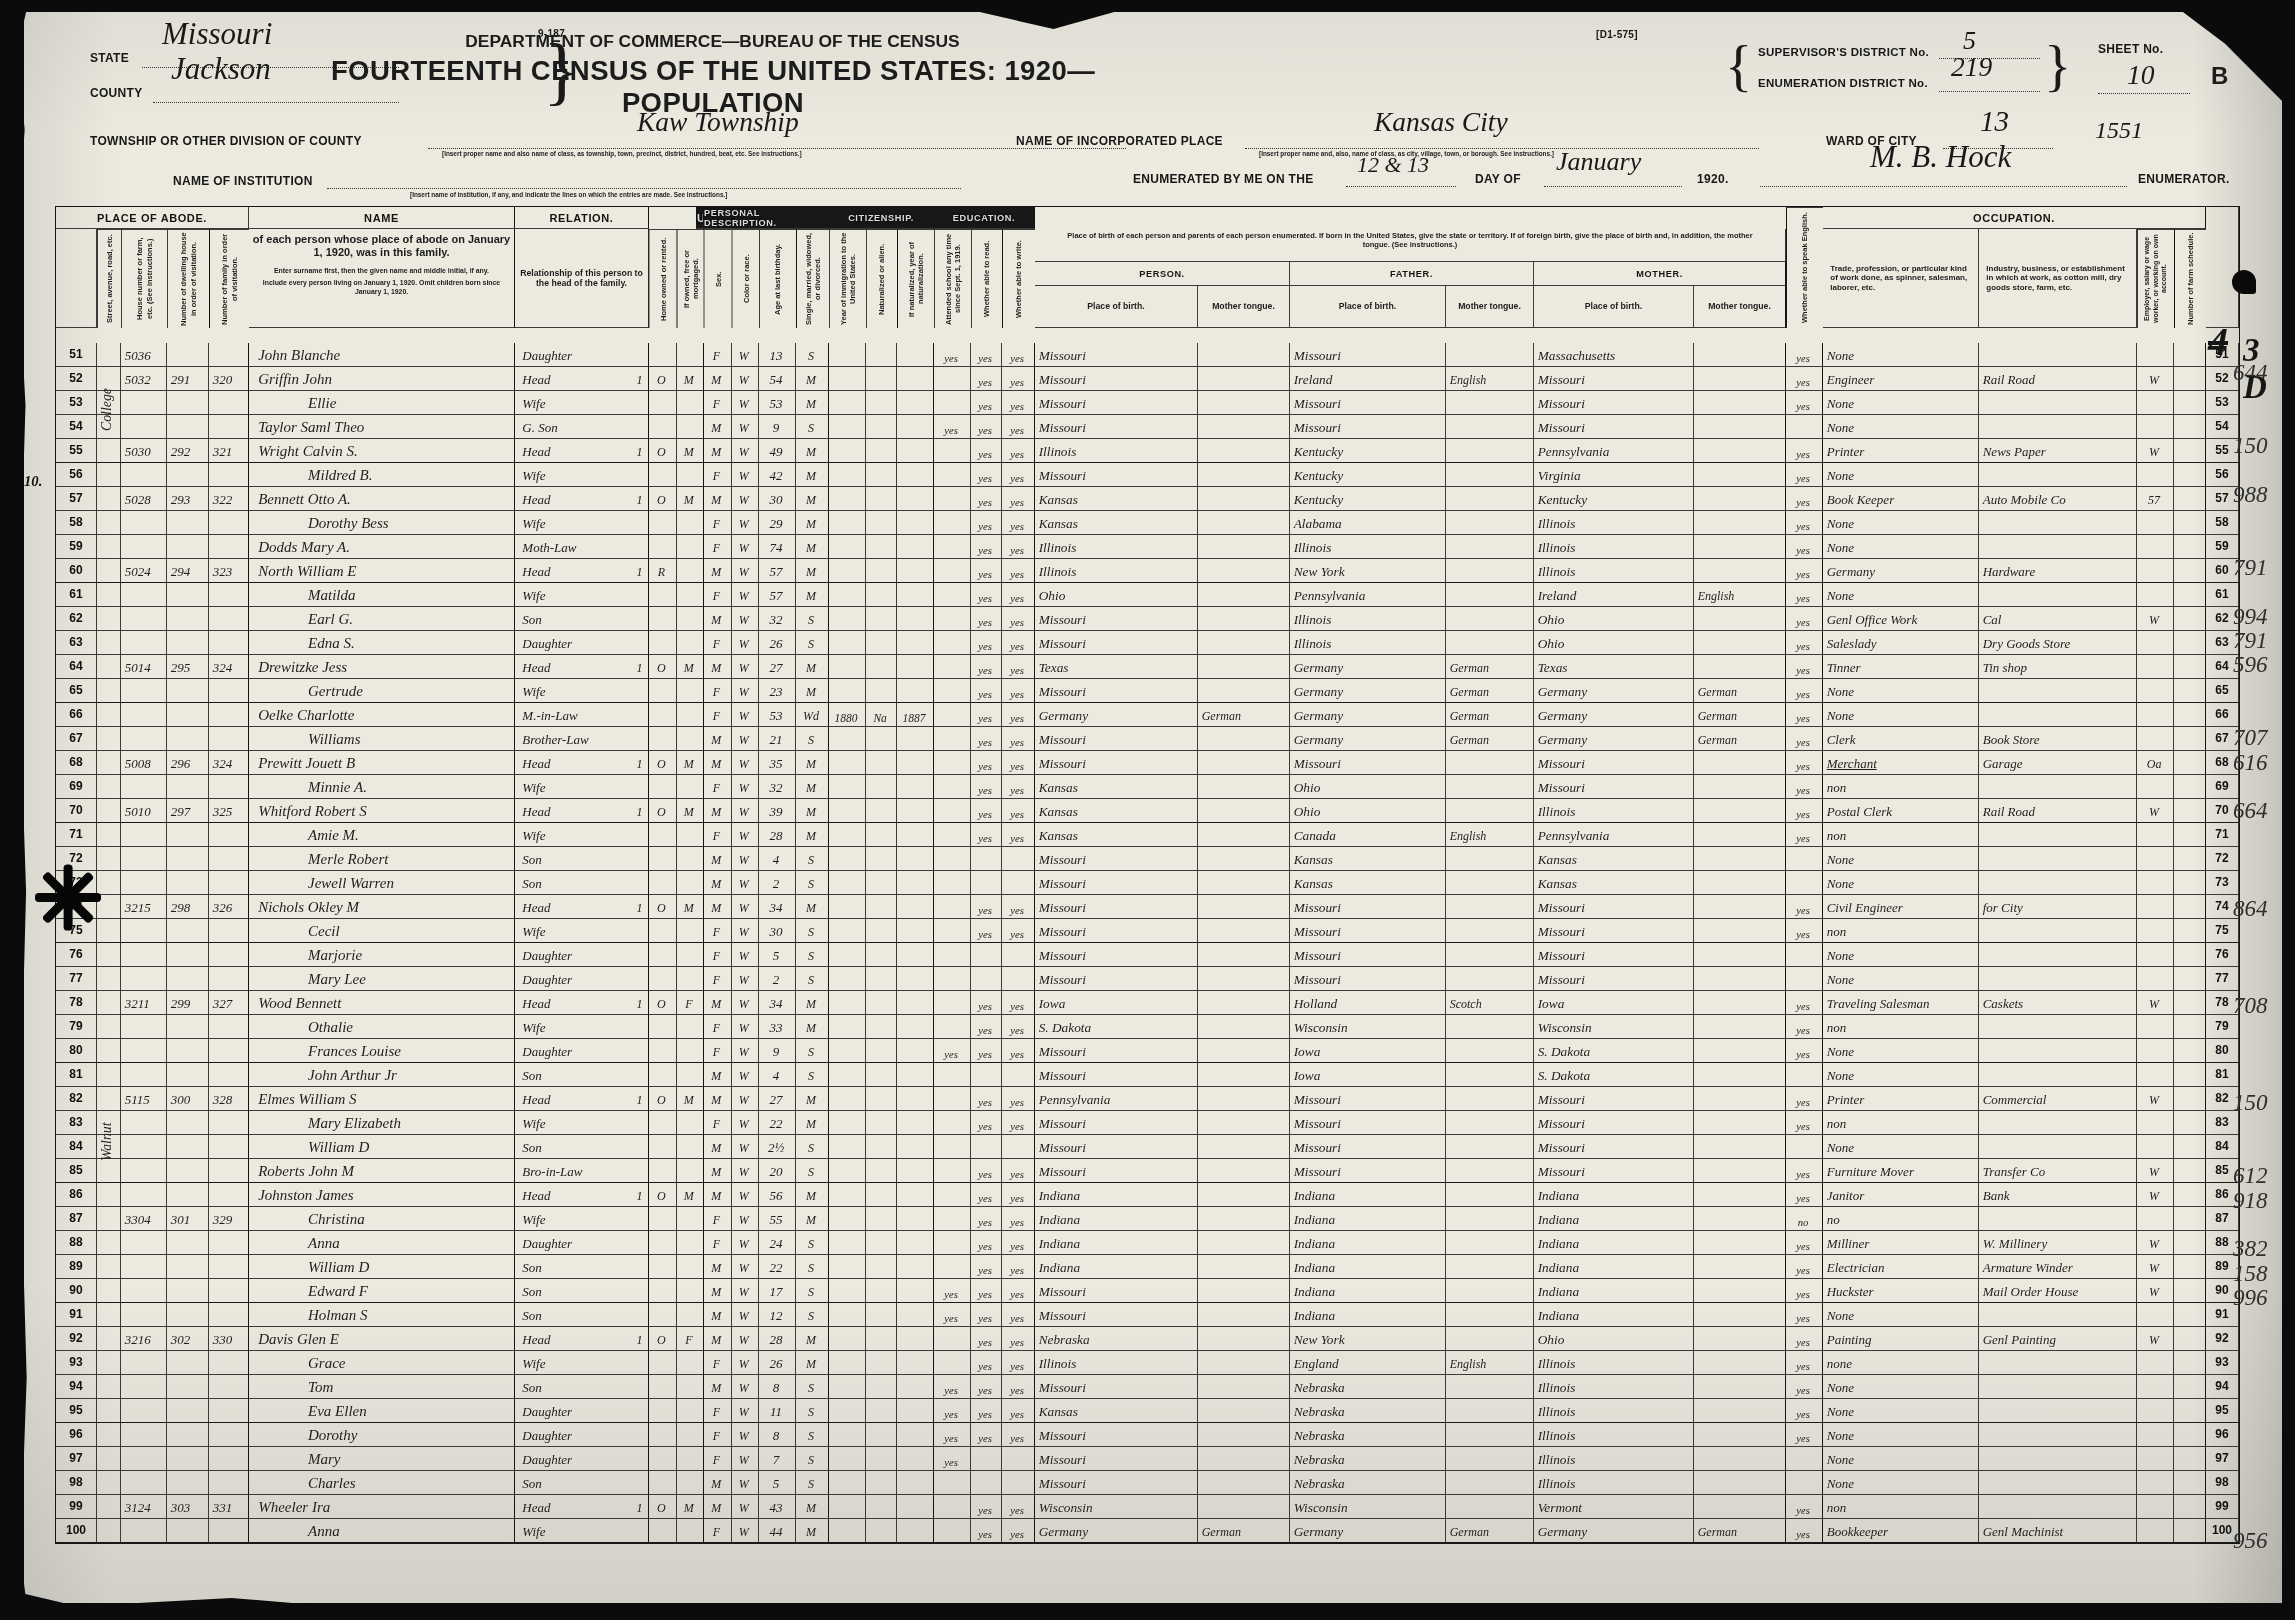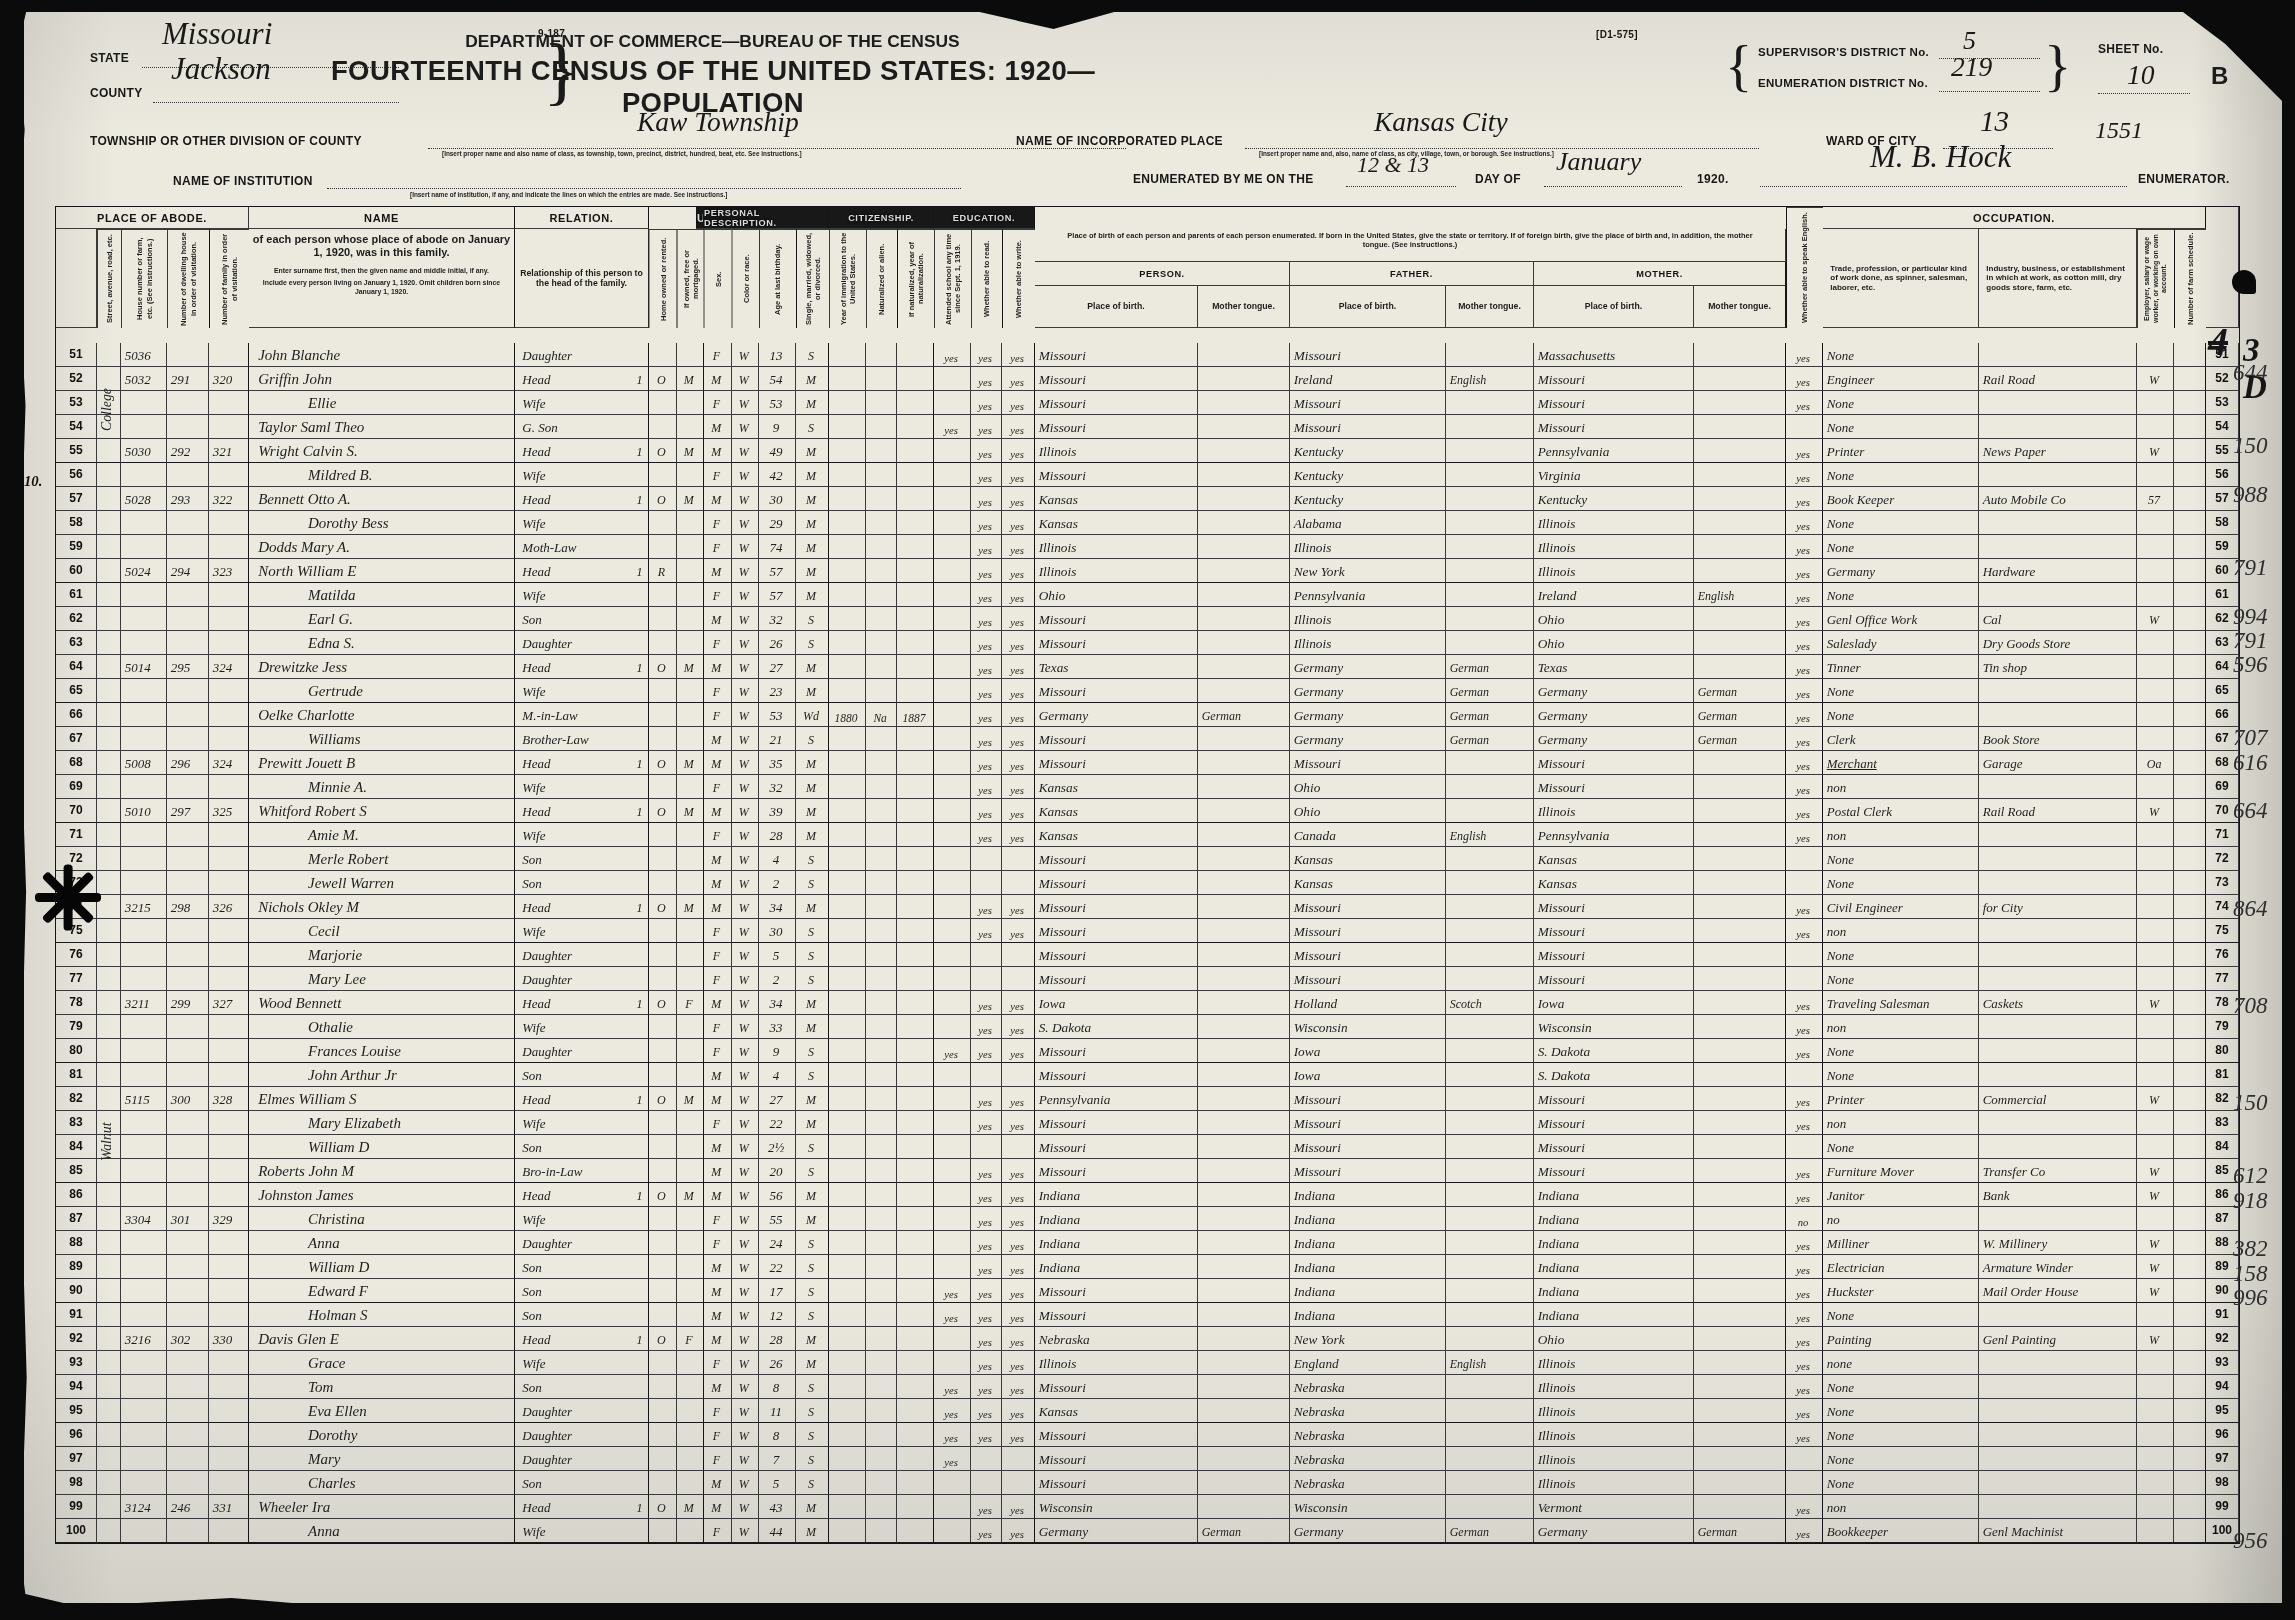--- a/index.html
+++ b/index.html
@@ -1801,21 +1801,21 @@
       <div class="bc hw s13 bR" style="grid-area: 53 / 25;"></div>
       <div class="bc hw s11 ctr bR" style="grid-area: 53 / 26;"></div>
       <div class="bc hw s14" style="grid-area: 53 / 27;">None</div>
       <div class="bc hw s14" style="grid-area: 53 / 28;"></div>
       <div class="bc hw s13 ctr" style="grid-area: 53 / 29;"></div>
       <div class="bc hw s12 ctr bR" style="grid-area: 53 / 30;"></div>
       <div class="bc ln" style="grid-area: 53 / 31;">98</div>
       <div class="bc ln" style="grid-area: 54 / 1;">99</div>
       <div class="bc hw s12" style="grid-area: 54 / 2;"></div>
       <div class="bc hw s14" style="grid-area: 54 / 3;">3124</div>
-      <div class="bc hw s14" style="grid-area: 54 / 4;">246</div>
+      <div class="bc hw s14" style="grid-area: 54 / 4;">303</div>
       <div class="bc hw s14 bR" style="grid-area: 54 / 5;">331</div>
       <div class="bc hw s17 bR" style="grid-area: 54 / 6; padding-left: 9.2px;">Wheeler Ira</div>
       <div class="bc rel-cell bR" style="grid-area: 54 / 7;">
         <span>Head</span>
         <span class="rel-tick">1</span>
       </div>
       <div class="bc hw s13 ctr" style="grid-area: 54 / 8;">O</div>
       <div class="bc hw s13 ctr bR" style="grid-area: 54 / 9;">M</div>
       <div class="bc hw s13 ctr" style="grid-area: 54 / 10;">M</div>
       <div class="bc hw s13 ctr" style="grid-area: 54 / 11;">W</div>

